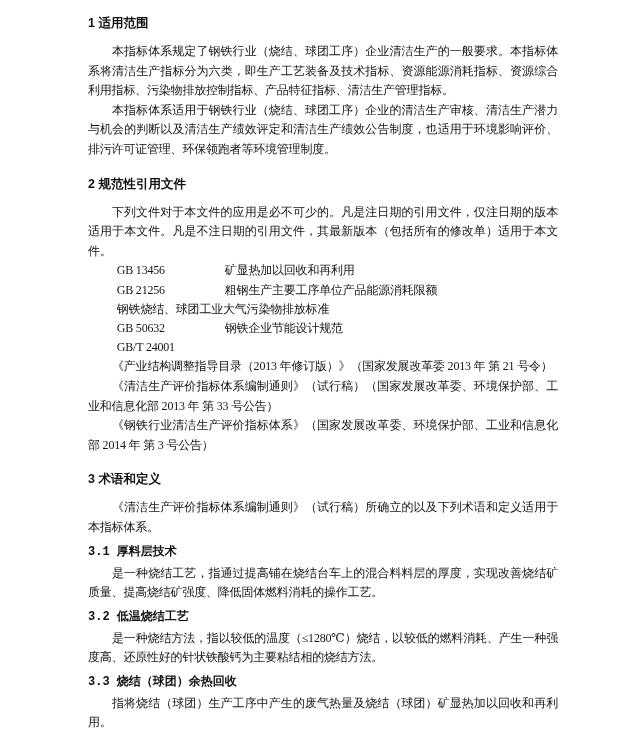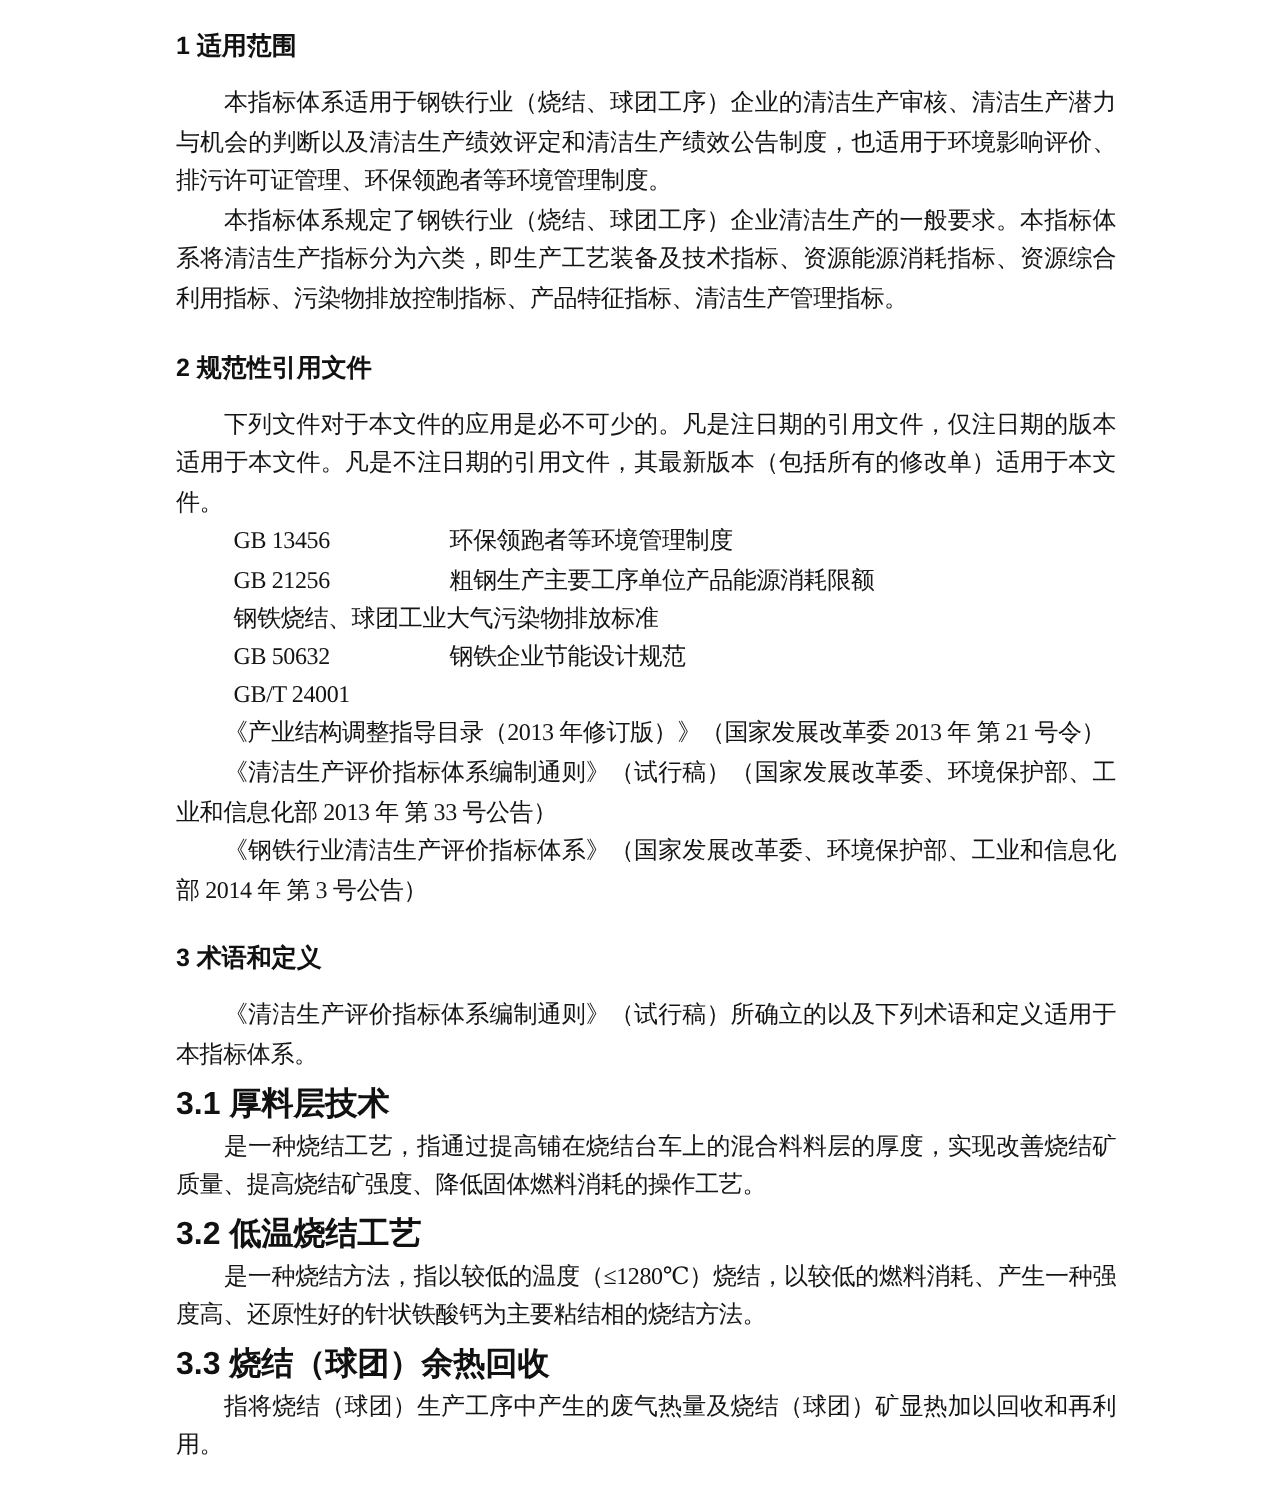--- a/index.html
+++ b/index.html
@@ -34,48 +34,48 @@
   .ref-list { margin: 0; }
   .ref-row {
     display: flex;
     padding-left: 2.4em;
     line-height: 19.2px;
     letter-spacing: -0.2px;
   }
   .ref-code { width: 108px; flex: none; }
   .ref-title { flex: 1; }
   .sub-h {
-    font-family: Liberation Sans, sans-serif;
+    font-family: Liberation Mono, monospace;
     font-weight: bold;
-    font-size: 16px;
+    font-size: 12px;
     line-height: 19px;
     margin: 5px 0 2px 0;
     color: #111;
   }
   .term { margin: 0; }
 </style>
 </head>
 <body>
 
 <div class="page">
 
   <section>
     <h2 class="sec-h first">1 适用范围</h2>
+    <p class="body">本指标体系规定了钢铁行业（烧结、球团工序）企业清洁生产的一般要求。本指标体系将清洁生产指标分为六类，即生产工艺装备及技术指标、资源能源消耗指标、资源综合利用指标、污染物排放控制指标、产品特征指标、清洁生产管理指标。</p>
     <p class="body">本指标体系适用于钢铁行业（烧结、球团工序）企业的清洁生产审核、清洁生产潜力与机会的判断以及清洁生产绩效评定和清洁生产绩效公告制度，也适用于环境影响评价、排污许可证管理、环保领跑者等环境管理制度。</p>
-    <p class="body">本指标体系规定了钢铁行业（烧结、球团工序）企业清洁生产的一般要求。本指标体系将清洁生产指标分为六类，即生产工艺装备及技术指标、资源能源消耗指标、资源综合利用指标、污染物排放控制指标、产品特征指标、清洁生产管理指标。</p>
   </section>
 
   <section>
     <h2 class="sec-h">2 规范性引用文件</h2>
     <p class="body">下列文件对于本文件的应用是必不可少的。凡是注日期的引用文件，仅注日期的版本适用于本文件。凡是不注日期的引用文件，其最新版本（包括所有的修改单）适用于本文件。</p>
 
     <div class="ref-list">
       <div class="ref-row">
         <span class="ref-code">GB 13456</span>
-        <span class="ref-title">环保领跑者等环境管理制度</span>
+        <span class="ref-title">矿显热加以回收和再利用</span>
       </div>
       <div class="ref-row">
         <span class="ref-code">GB 21256</span>
         <span class="ref-title">粗钢生产主要工序单位产品能源消耗限额</span>
       </div>
       <div class="ref-row">
         <span class="ref-title">钢铁烧结、球团工业大气污染物排放标准</span>
       </div>
       <div class="ref-row">
         <span class="ref-code">GB 50632</span>

